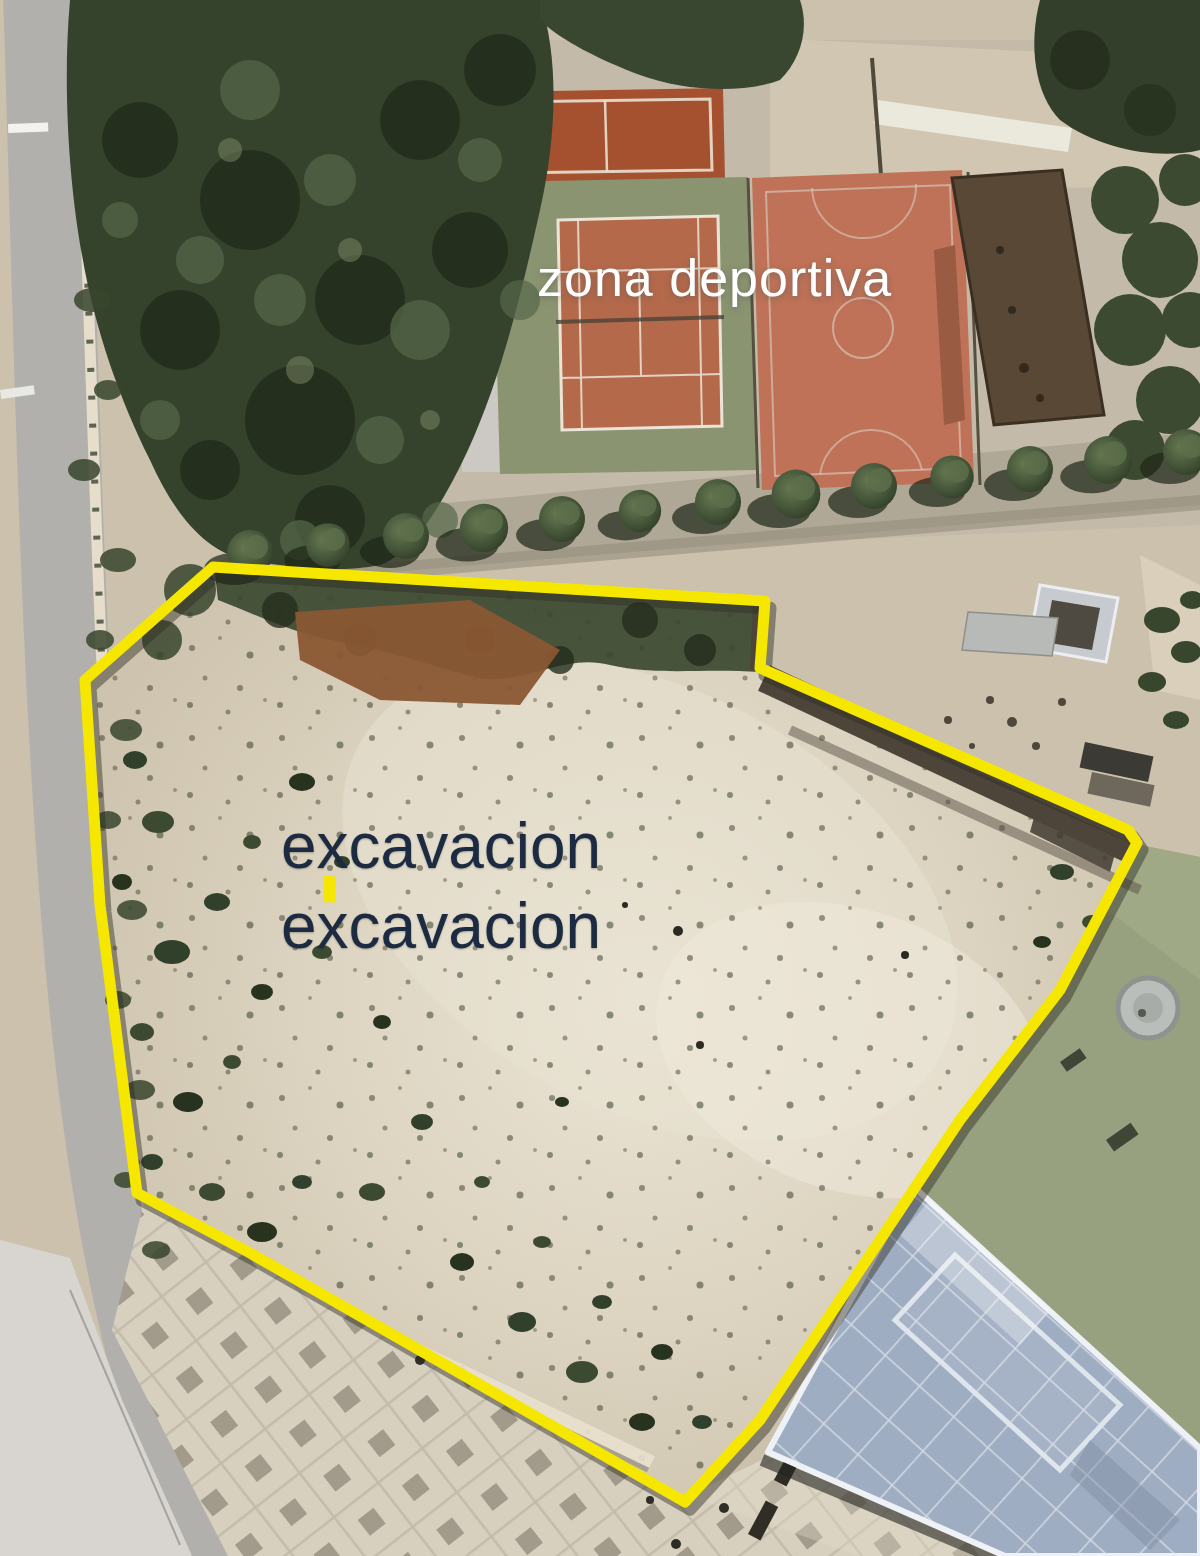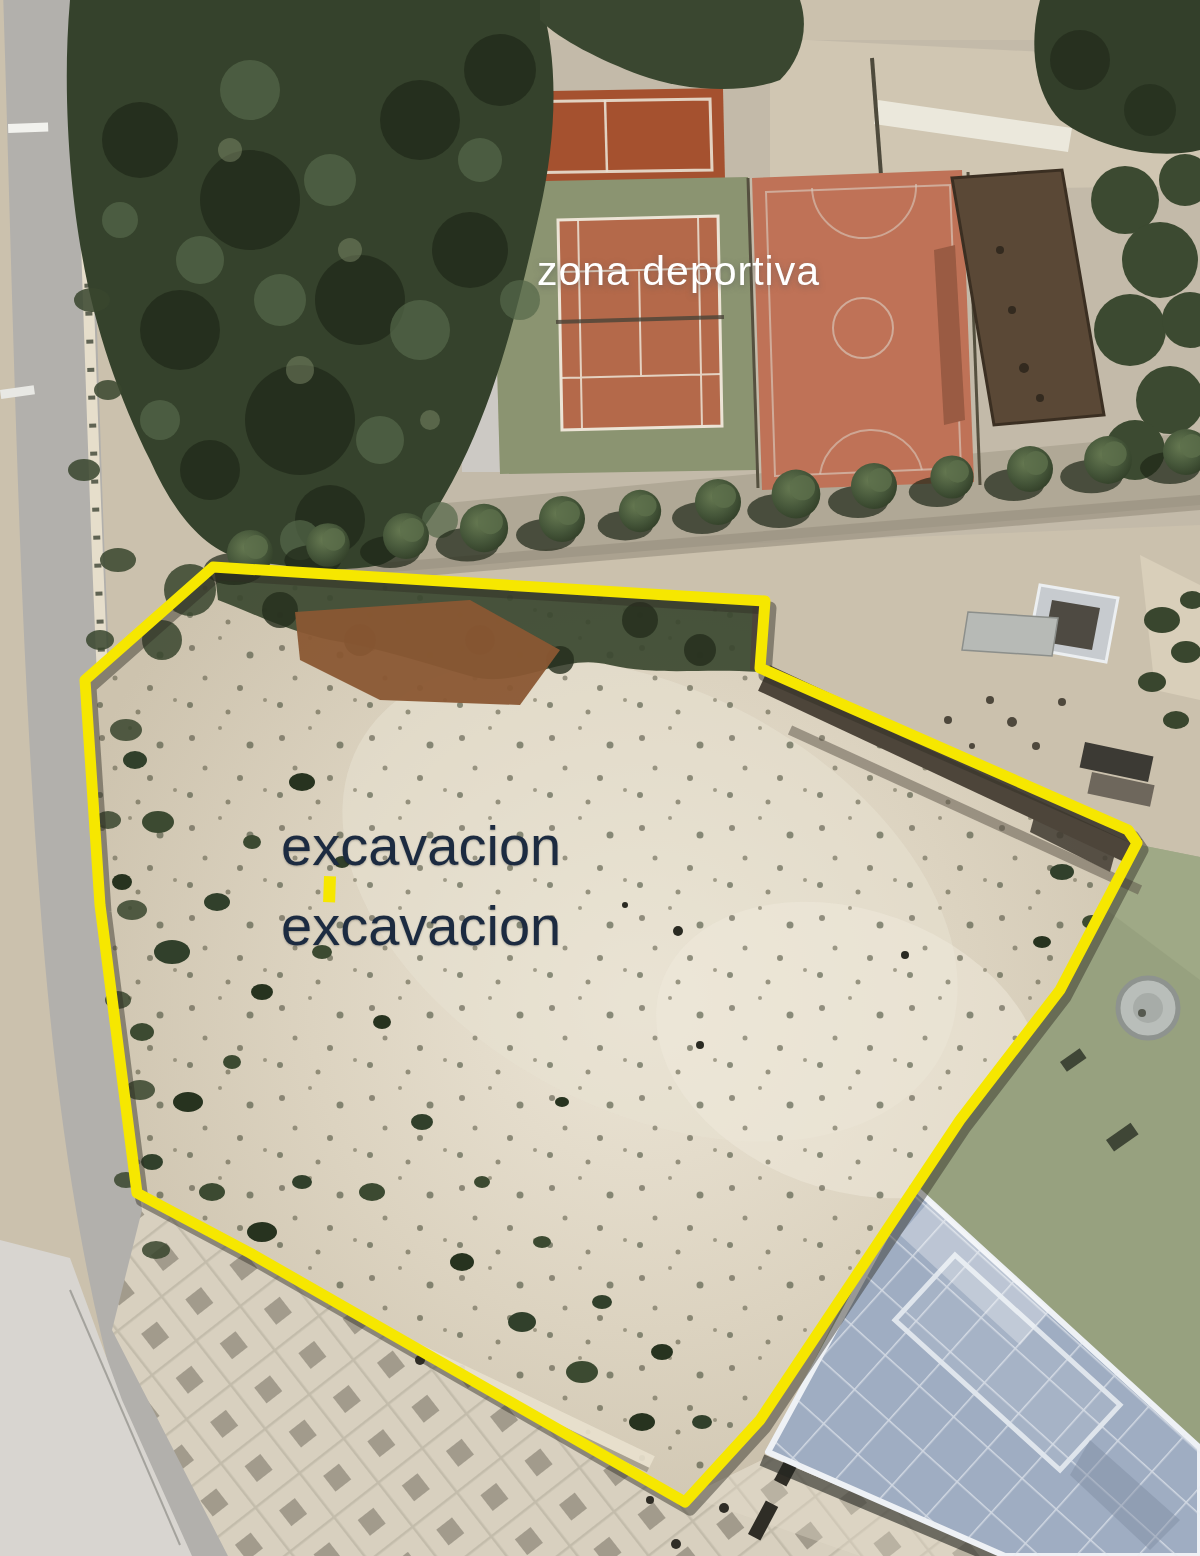--- a/index.html
+++ b/index.html
@@ -1,22 +1,22 @@
 <!DOCTYPE html>
 <html><head>
 <meta charset="utf-8">
 <style>
   html,body{margin:0;padding:0;background:#ffffff;}
   .stage{position:relative;width:1200px;height:1556px;overflow:hidden;
          font-family:"Liberation Sans", sans-serif;}
   .stage svg{position:absolute;left:0;top:0;}
   .map-label{position:absolute;white-space:nowrap;}
-  .label-sports{left:537px;top:248px;font-size:41px;letter-spacing:1px;color:#ffffff;
+  .label-sports{left:537px;top:248px;font-size:52px;letter-spacing:1px;color:#ffffff;
                 text-shadow:0 2px 6px rgba(90,90,90,.55);}
-  .label-exc{left:281px;top:806px;font-size:56px;line-height:80px;color:#1c2b41;
+  .label-exc{left:281px;top:806px;font-size:64px;line-height:80px;color:#1c2b41;
              text-shadow:0 1px 2px rgba(0,0,0,.25);}
 </style>
 </head>
 <body>
 
 <div class="stage">
 <svg width="1200" height="1556" viewBox="0 0 1200 1556">
   <defs>
     <radialGradient id="gDirt" gradientUnits="userSpaceOnUse" cx="640" cy="1000" r="600">
       <stop offset="0%" stop-color="#ece5d6"></stop>

